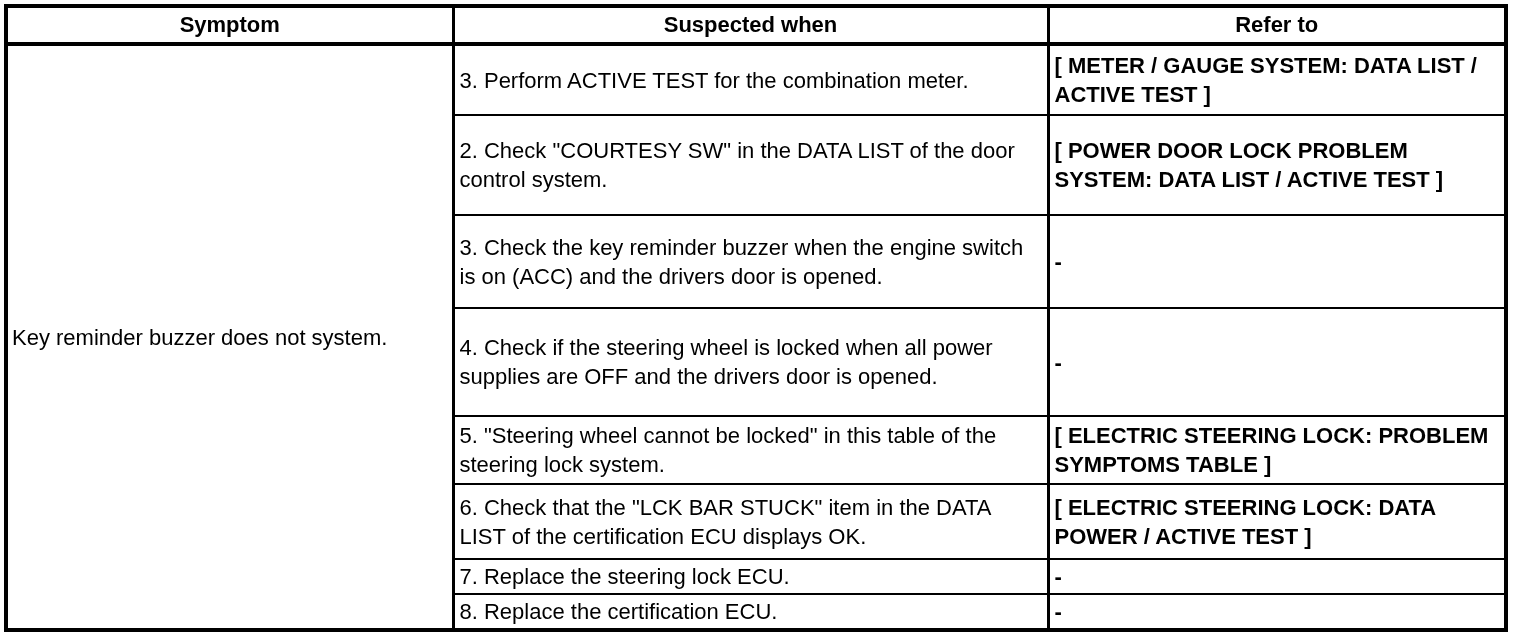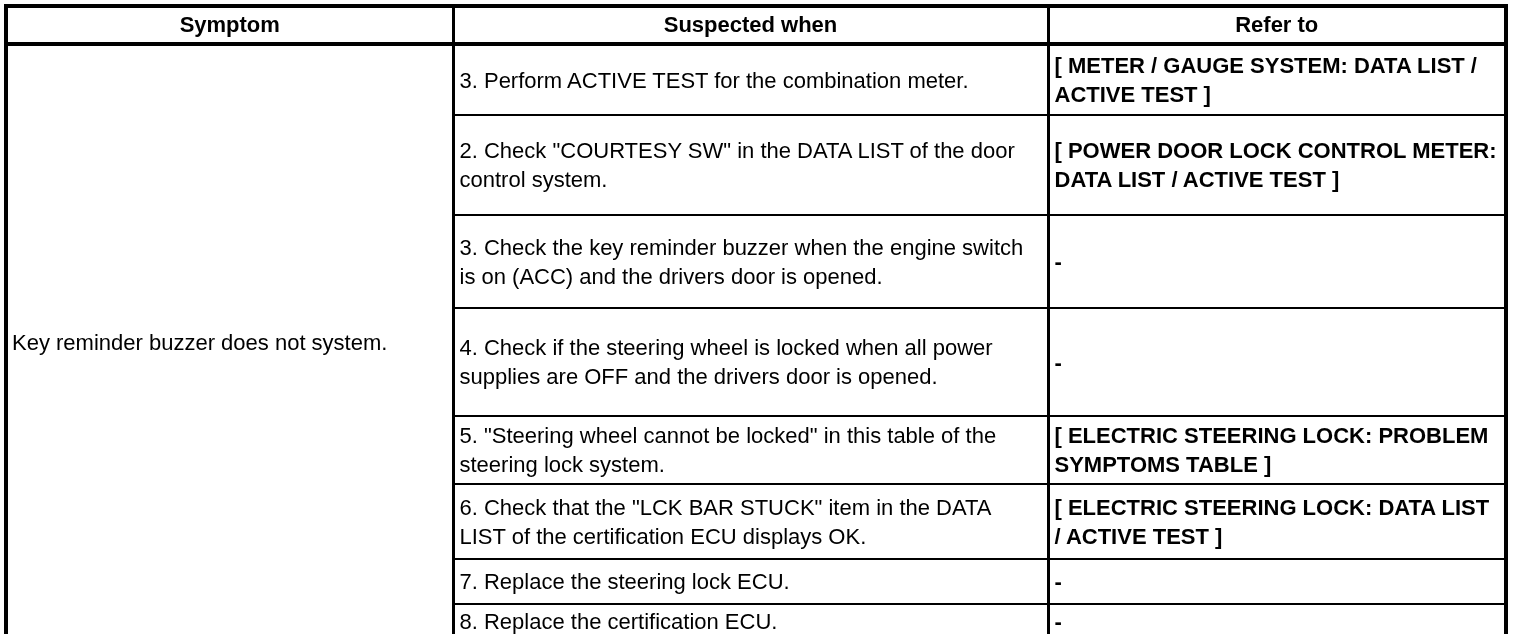--- a/index.html
+++ b/index.html
@@ -61,21 +61,21 @@
   td.refer-cell {
     font-weight: bold;
     padding-right: 6px;
   }
   tr.r1 { height: 71px; }
   tr.r2 { height: 100px; }
   tr.r3 { height: 93px; }
   tr.r4 { height: 108px; margin-top: 39px; }
   tr.r5 { height: 68px; }
   tr.r6 { height: 75px; }
-  tr.r7 { height: 45px; }
+  tr.r7 { height: 35px; }
   tr.r8 { height: 35px; }
 </style>
 </head>
 <body>
 
 <div class="canvas">
   <table class="symptoms">
     <colgroup>
       <col class="c-symptom">
       <col class="c-suspected">
@@ -89,37 +89,37 @@
       </tr>
     </thead>
     <tbody>
       <tr class="r1">
         <td class="symptom-cell" rowspan="8">Key reminder buzzer does not system.</td>
         <td class="suspected-cell">3. Perform ACTIVE TEST for the combination meter.</td>
         <td class="refer-cell">[ METER / GAUGE SYSTEM: DATA LIST / ACTIVE TEST ]</td>
       </tr>
       <tr class="r2">
         <td class="suspected-cell">2. Check "COURTESY SW" in the DATA LIST of the door control system.</td>
-        <td class="refer-cell">[ POWER DOOR LOCK CONTROL METER: DATA LIST / ACTIVE TEST ]</td>
+        <td class="refer-cell">[ POWER DOOR LOCK PROBLEM SYSTEM: DATA LIST / ACTIVE TEST ]</td>
       </tr>
       <tr class="r3">
         <td class="suspected-cell">3. Check the key reminder buzzer when the engine switch is on (ACC) and the drivers door is opened.</td>
         <td class="refer-cell">-</td>
       </tr>
       <tr class="r4">
         <td class="suspected-cell">4. Check if the steering wheel is locked when all power supplies are OFF and the drivers door is opened.</td>
         <td class="refer-cell">-</td>
       </tr>
       <tr class="r5">
         <td class="suspected-cell">5. "Steering wheel cannot be locked" in this table of the steering lock system.</td>
         <td class="refer-cell">[ ELECTRIC STEERING LOCK: PROBLEM SYMPTOMS TABLE ]</td>
       </tr>
       <tr class="r6">
         <td class="suspected-cell">6. Check that the "LCK BAR STUCK" item in the DATA LIST of the certification ECU displays OK.</td>
-        <td class="refer-cell">[ ELECTRIC STEERING LOCK: DATA LIST / ACTIVE TEST ]</td>
+        <td class="refer-cell">[ ELECTRIC STEERING LOCK: DATA POWER / ACTIVE TEST ]</td>
       </tr>
       <tr class="r7">
         <td class="suspected-cell">7. Replace the steering lock ECU.</td>
         <td class="refer-cell">-</td>
       </tr>
       <tr class="r8">
         <td class="suspected-cell">8. Replace the certification ECU.</td>
         <td class="refer-cell">-</td>
       </tr>
     </tbody>

